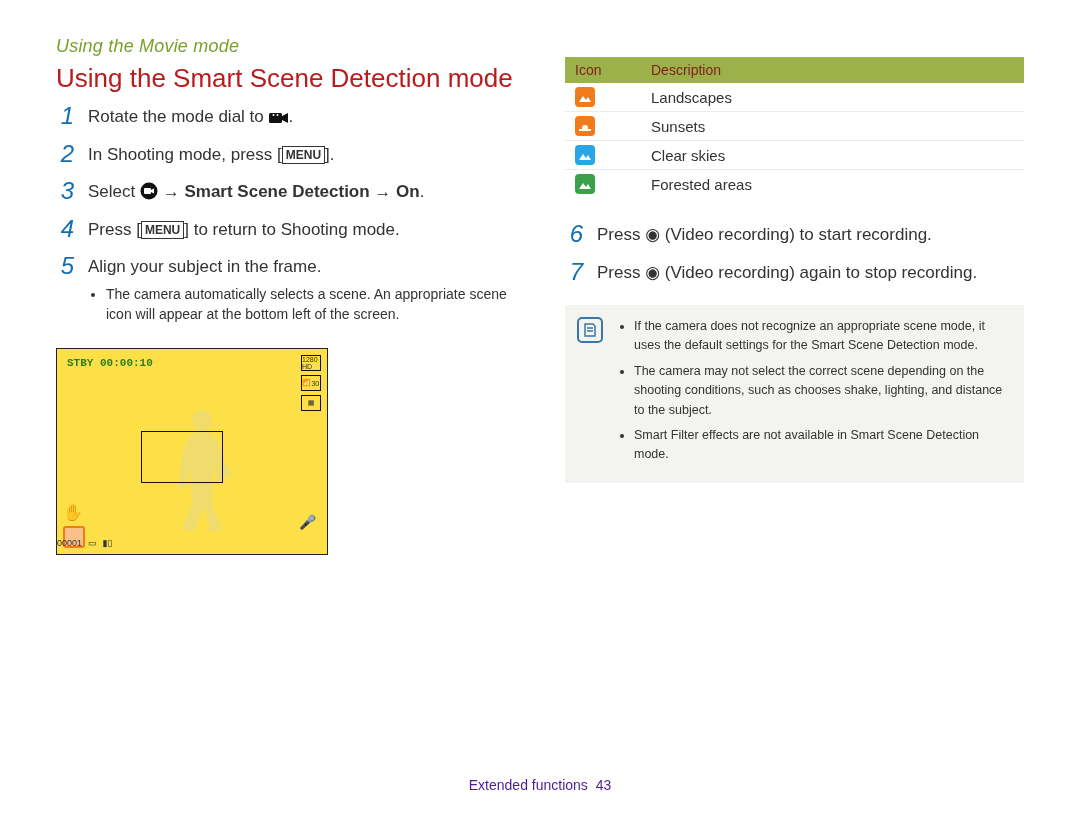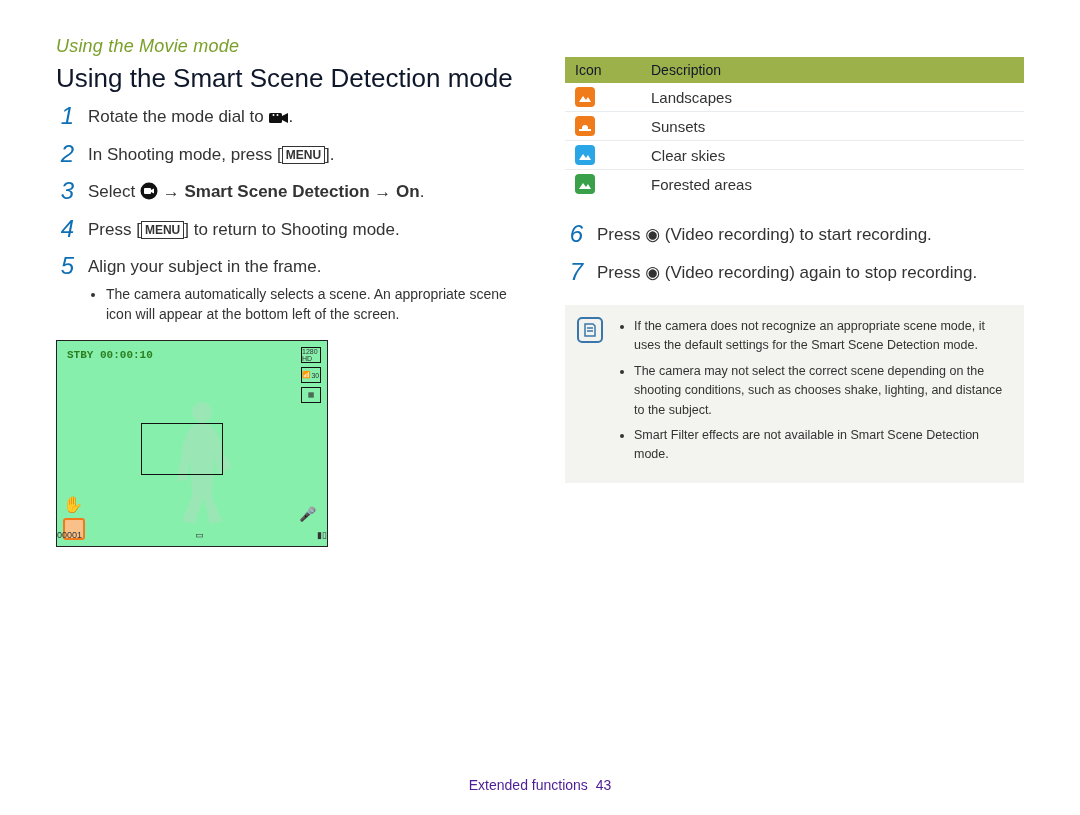--- a/index.html
+++ b/index.html
@@ -27,21 +27,21 @@
     font-style: italic;
   }
   .columns {
     display: flex;
     gap: 50px;
   }
   .col {
     flex: 1 1 0;
   }
   .section-title {
-    color: #0f172a;
+    color: #b91c1c;
     font-size: 26px;
     font-weight: 400;
     margin: 6px 0 10px 0;
   }
   .intro {
     font-size: 15px;
     line-height: 1.45;
     margin-bottom: 14px;
   }
   .steps {
@@ -77,32 +77,32 @@
     display: inline-block;
     border: 1px solid #333;
     padding: 0 3px;
     font-weight: 700;
     font-size: 12px;
     vertical-align: 1px;
     line-height: 16px;
   }
   .sub-bullets {
     list-style: disc;
-    margin: 4px 0 4px 18px;
+    margin: 4px 0 12px 18px;
     padding: 0;
     font-size: 14px;
     line-height: 1.45;
   }
   .camera-preview {
     margin-top: 8px;
     width: 270px;
     height: 205px;
     border: 1px solid #222;
     position: relative;
-    background: #86efac;
+    background: #fde047;
   }
   .cp-top-left {
     position: absolute;
     top: 8px; left: 10px;
     font-family: "Courier New", monospace;
     font-size: 11px;
     color: #2b7f1f;
     font-weight: 700;
   }
   .cp-right-icons {
@@ -130,21 +130,21 @@
     display: flex; flex-direction: column; gap: 4px;
   }
   .mic-icon {
     position: absolute;
     right: 10px; bottom: 24px;
     font-size: 14px;
   }
   .cp-bottom {
     position: absolute;
     bottom: 6px; left: 0; right: 0;
-    display: flex; justify-content: space-between; gap: 6px;
+    display: flex; justify-content: flex-start; gap: 6px;
     font-size: 9px;
     align-items: center;
   }
   .orange-box {
     border: 2px solid #f07b1a;
     border-radius: 3px;
     background: #f9c08a;
     width: 18px; height: 18px;
   }
   .silhouette {
@@ -155,21 +155,21 @@
 
   
   .scene-table {
     width: 100%;
     border-collapse: collapse;
     font-size: 15px;
     margin-bottom: 24px;
   }
   .scene-table thead th {
     background: #9db14a;
-    color: #0f172a;
+    color: #7f1d1d;
     text-align: left;
     font-weight: 400;
     padding: 5px 10px;
     font-size: 14px;
   }
   .scene-table thead th:first-child {
     width: 56px;
   }
   .scene-table tbody td {
     padding: 4px 10px;

